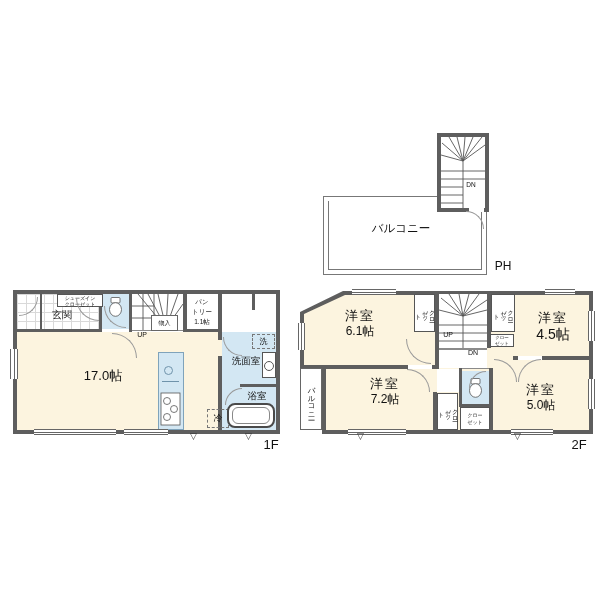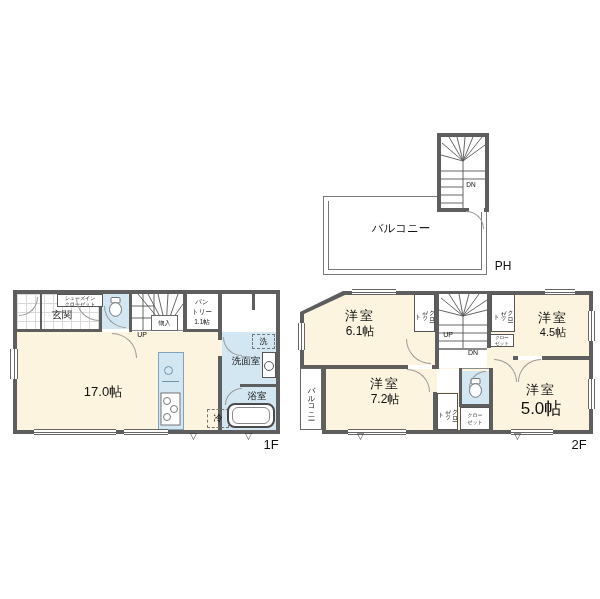--- a/index.html
+++ b/index.html
@@ -92,21 +92,21 @@
     <ellipse cx="7.5" cy="12.5" rx="6" ry="6.8" fill="#fff" stroke="#555" stroke-width="0.8"></ellipse>
   </svg>
   <div class="a arc arc-bl" style="left:104px;top:306px;width:22px;height:22px"></div>
 
   <div class="a lbl" style="left:186px;top:297px;width:32px;font-size:6.5px;line-height:1.5">
     <span style="display:block">パン</span>
     <span style="display:block">トリー</span>
     <span style="display:block">1.1帖</span>
   </div>
 
-  <div class="a lbl" style="left:63px;top:384px;width:80px;font-size:13px">17.0帖</div>
+  <div class="a lbl" style="left:63px;top:368px;width:80px;font-size:13px">17.0帖</div>
 
   <div class="a flr-b" style="left:158px;top:352px;width:26px;height:78px;border:1px solid #7fa3bb"></div>
   <div class="a" style="left:164px;top:366px;width:9px;height:9px;border:1px solid #6f93ab;border-radius:50%"></div>
   <div class="a" style="left:162px;top:381px;width:17px;height:1px;background:#6f93ab"></div>
   <svg class="a" style="left:160px;top:392px" width="21" height="34" viewBox="0 0 21 34">
     <rect x="1" y="1" width="19" height="32" fill="#fff" stroke="#555" stroke-width="0.8"></rect>
     <circle cx="7" cy="9" r="3.5" fill="none" stroke="#555" stroke-width="0.8"></circle>
     <circle cx="14" cy="17" r="3.5" fill="none" stroke="#555" stroke-width="0.8"></circle>
     <circle cx="7" cy="25" r="3.5" fill="none" stroke="#555" stroke-width="0.8"></circle>
   </svg>
@@ -187,29 +187,29 @@
     <ellipse cx="7.5" cy="12.5" rx="6" ry="6.8" fill="#fff" stroke="#555" stroke-width="0.8"></ellipse>
   </svg>
   <div class="a arc arc-tl" style="left:469px;top:371px;width:17px;height:17px"></div>
 
   <div class="a lbl" style="left:328px;top:308px;width:64px;font-size:13px">
     <span style="display:block;letter-spacing:2px">洋室</span>
     <span style="display:block;font-size:12px">6.1帖</span>
   </div>
   <div class="a lbl" style="left:521px;top:310px;width:64px;font-size:13px">
     <span style="display:block;letter-spacing:2px">洋室</span>
-    <span style="display:block;font-size:11px">4.5帖</span>
+    <span style="display:block;font-size:14px">4.5帖</span>
   </div>
   <div class="a lbl" style="left:353px;top:376px;width:64px;font-size:13px">
     <span style="display:block;letter-spacing:2px">洋室</span>
     <span style="display:block;font-size:12px">7.2帖</span>
   </div>
   <div class="a lbl" style="left:509px;top:382px;width:64px;font-size:13px">
     <span style="display:block;letter-spacing:2px">洋室</span>
-    <span style="display:block;font-size:17px">5.0帖</span>
+    <span style="display:block;font-size:12px">5.0帖</span>
   </div>
 
   <div class="a" style="left:300px;top:368px;width:22px;height:62px;border:1px solid #666;background:#fff;
               display:flex;align-items:center;justify-content:center">
     <span class="vtxt" style="font-size:7.5px">バルコニー</span>
   </div>
 
   <div class="a flr-w" style="left:408px;top:365px;width:24px;height:4px"></div>
   <div class="a flr-w" style="left:518px;top:356px;width:24px;height:4px"></div>
   <div class="a arc arc-bl" style="left:406px;top:339px;width:25px;height:25px"></div>

